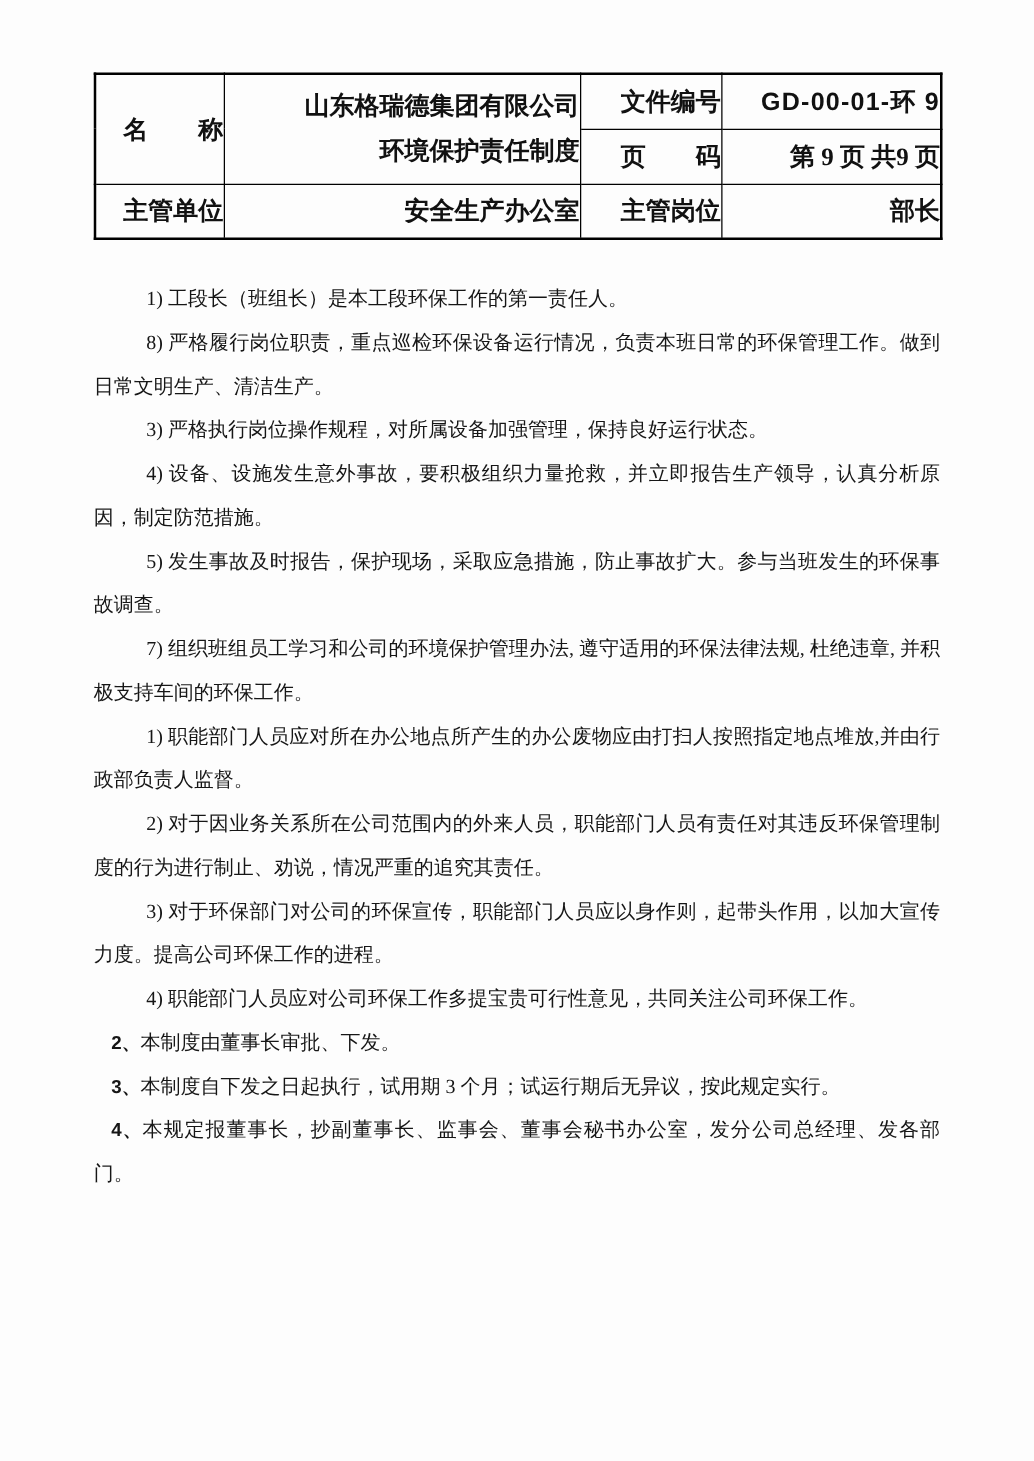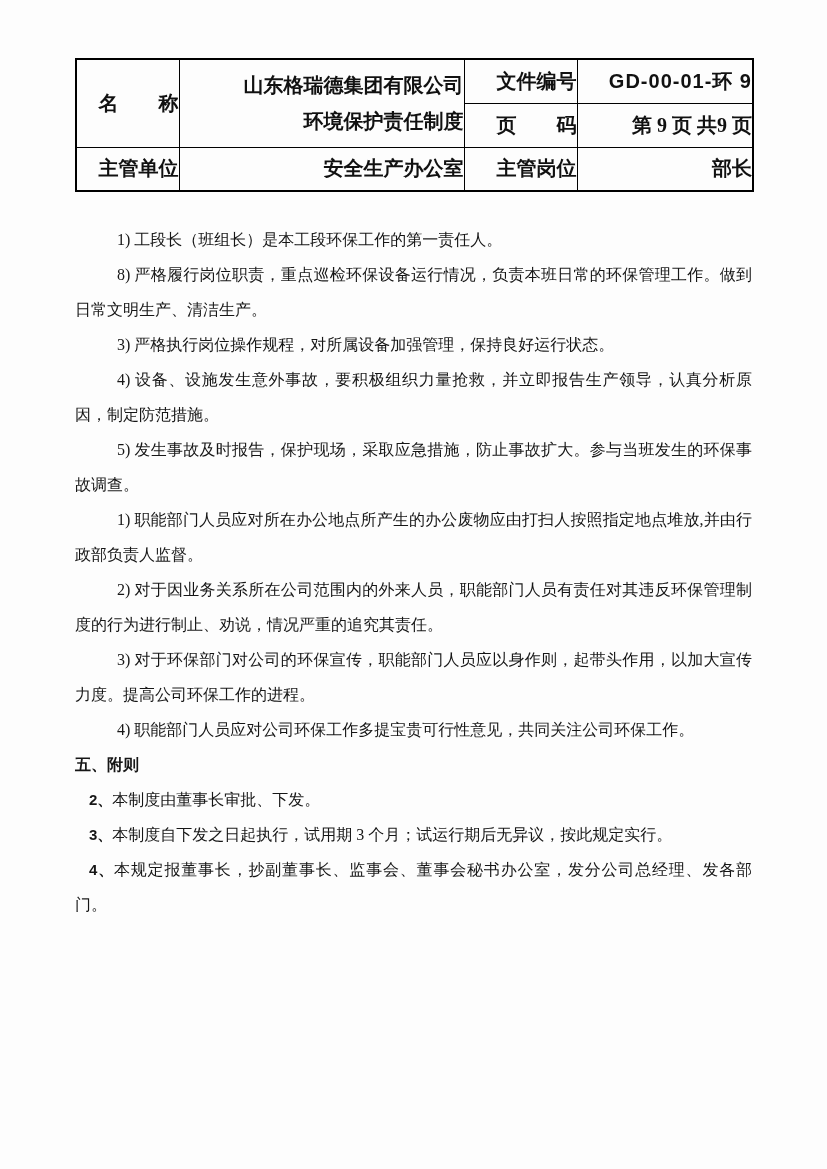--- a/index.html
+++ b/index.html
@@ -80,28 +80,28 @@
       </tr>
     </tbody>
       </table>
 
     <div class="body-text">
       <div class="para">1) 工段长（班组长）是本工段环保工作的第一责任人。</div>
       <div class="para">8) 严格履行岗位职责，重点巡检环保设备运行情况，负责本班日常的环保管理工作。做到日常文明生产、清洁生产。</div>
       <div class="para">3) 严格执行岗位操作规程，对所属设备加强管理，保持良好运行状态。</div>
       <div class="para">4) 设备、设施发生意外事故，要积极组织力量抢救，并立即报告生产领导，认真分析原因，制定防范措施。</div>
       <div class="para">5) 发生事故及时报告，保护现场，采取应急措施，防止事故扩大。参与当班发生的环保事故调查。</div>
+      <div class="para">7) 组织班组员工学习和公司的环境保护管理办法, 遵守适用的环保法律法规, 杜绝违章, 并积极支持车间的环保工作。</div>
 
 
       <div class="para">1) 职能部门人员应对所在办公地点所产生的办公废物应由打扫人按照指定地点堆放,并由行政部负责人监督。</div>
       <div class="para">2) 对于因业务关系所在公司范围内的外来人员，职能部门人员有责任对其违反环保管理制度的行为进行制止、劝说，情况严重的追究其责任。</div>
       <div class="para">3) 对于环保部门对公司的环保宣传，职能部门人员应以身作则，起带头作用，以加大宣传力度。提高公司环保工作的进程。</div>
       <div class="para">4) 职能部门人员应对公司环保工作多提宝贵可行性意见，共同关注公司环保工作。</div>
 
-      <div class="h5">五、附则</div>
 
       <div class="c-item">
         <span class="num">2、</span><span>本制度由董事长审批、下发。</span>
       </div>
       <div class="c-item">
         <span class="num">3、</span><span>本制度自下发之日起执行，试用期 3 个月；试运行期后无异议，按此规定实行。</span>
       </div>
       <div class="c-item">
         <span class="num">4、</span><span>本规定报董事长，抄副董事长、监事会、董事会秘书办公室，发分公司总经理、发各部门。</span>
       </div>

